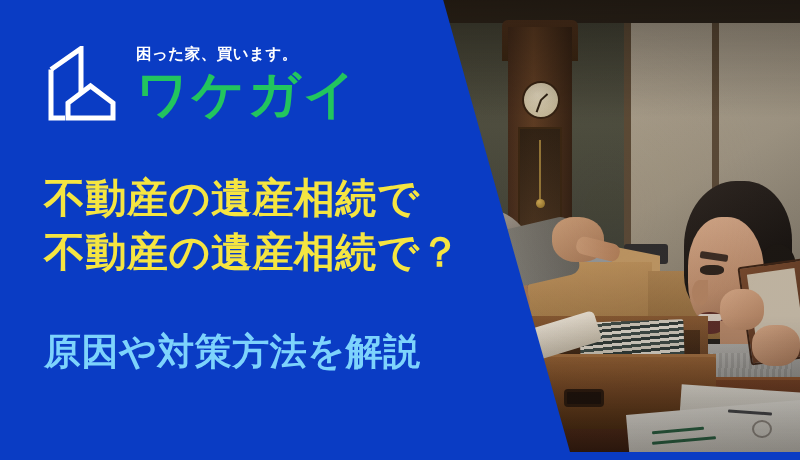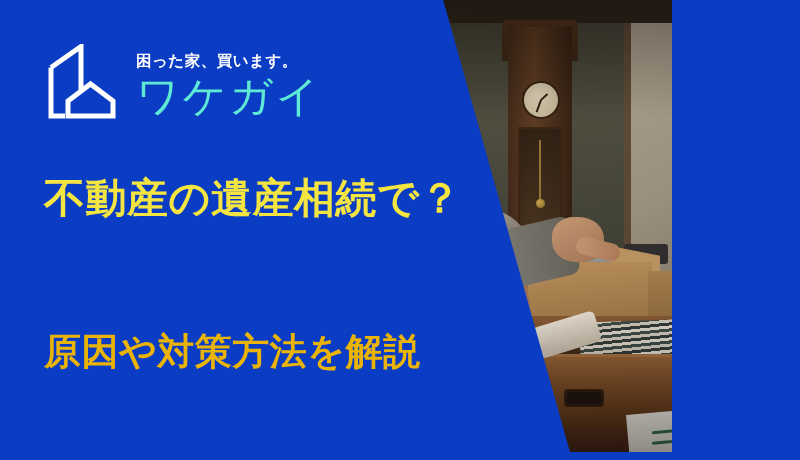--- a/index.html
+++ b/index.html
@@ -2,21 +2,21 @@
 <html><head>
 <meta charset="utf-8">
 <style>
   * { margin:0; padding:0; box-sizing:border-box; }
   html, body {
     width:800px; height:460px; overflow:hidden;
     background:#0A3CC4;
     font-family:"Liberation Sans", sans-serif;
   }
   #banner {
-    position:relative; width:672px; height:460px;
+    position:relative; width:800px; height:460px;
     background:#0A3CC4; overflow:hidden;
   }
 
   
   #photo-panel {
     position:absolute; top:0; left:400px; width:400px; height:452px;
     overflow:hidden;
     -webkit-clip-path: polygon(10.8% 0%, 100% 0%, 100% 100%, 42.5% 100%);
     clip-path: polygon(10.8% 0%, 100% 0%, 100% 100%, 42.5% 100%);
   }
@@ -222,31 +222,31 @@
   
   #left-col { position:absolute; left:0; top:0; width:440px; height:460px; z-index:5; }
 
   #logo-block { position:absolute; left:45px; top:44px;
                 display:flex; align-items:flex-end; gap:17px; }
   #logo-mark  { width:74px; height:75px; flex:none; }
   #logo-text  { display:flex; flex-direction:column; gap:3px; padding-bottom:1px; }
   #logo-tagline { color:#ffffff; font-size:15.5px; font-weight:700;
                   letter-spacing:.5px; white-space:nowrap;
                   font-family:"DejaVu Sans","Liberation Sans",sans-serif; }
-  #logo-name  { color:#5eead4; font-size:43px; font-weight:400;
+  #logo-name  { color:#22c55e; font-size:52px; font-weight:700;
                 letter-spacing:2.5px; line-height:1; white-space:nowrap;
                 font-family:"DejaVu Sans","Liberation Sans",sans-serif; }
 
   #headline { position:absolute; left:44px; top:171px; }
   .hl-line { color:#F5E541; font-size:41px; font-weight:700; line-height:1.32;
              letter-spacing:.5px; white-space:nowrap;
              font-family:"DejaVu Sans","Liberation Sans",sans-serif; }
 
   #subtitle { position:absolute; left:44px; top:328px; }
-  .sub-line { color:#eab308; font-size:37px; font-weight:700; line-height:1.3;
+  .sub-line { color:#7dd3fc; font-size:37px; font-weight:700; line-height:1.3;
               letter-spacing:.5px; white-space:nowrap;
               font-family:"DejaVu Sans","Liberation Sans",sans-serif; }
 
   #bottom-bar { position:absolute; left:0; bottom:0; width:800px; height:8px;
                 background:#0A3CC4; z-index:6; }
 </style>
 </head>
 <body>
 
 <div id="banner">
@@ -351,20 +351,21 @@
         <path d="M6 23.5 L6 72 L20 72" fill="none" stroke="#ffffff" stroke-width="5" stroke-linejoin="miter" stroke-linecap="butt"></path>
         <path d="M23 57 L23 72 L68 72 L68 57 L45.5 40 Z" fill="none" stroke="#ffffff" stroke-width="5" stroke-linejoin="miter" stroke-linecap="butt"></path>
       </svg>
       <div id="logo-text">
         <div id="logo-tagline">困った家、買います。</div>
         <div id="logo-name">ワケガイ</div>
       </div>
     </div>
 
     <div id="headline">
+      <div class="hl-line">不動産の遺産相続で</div>
       <div class="hl-line">不動産の遺産相続で？</div>
     </div>
 
     <div id="subtitle">
       <div class="sub-line">原因や対策方法を解説</div>
     </div>
 
   </div>
 
   <div id="bottom-bar"></div>

